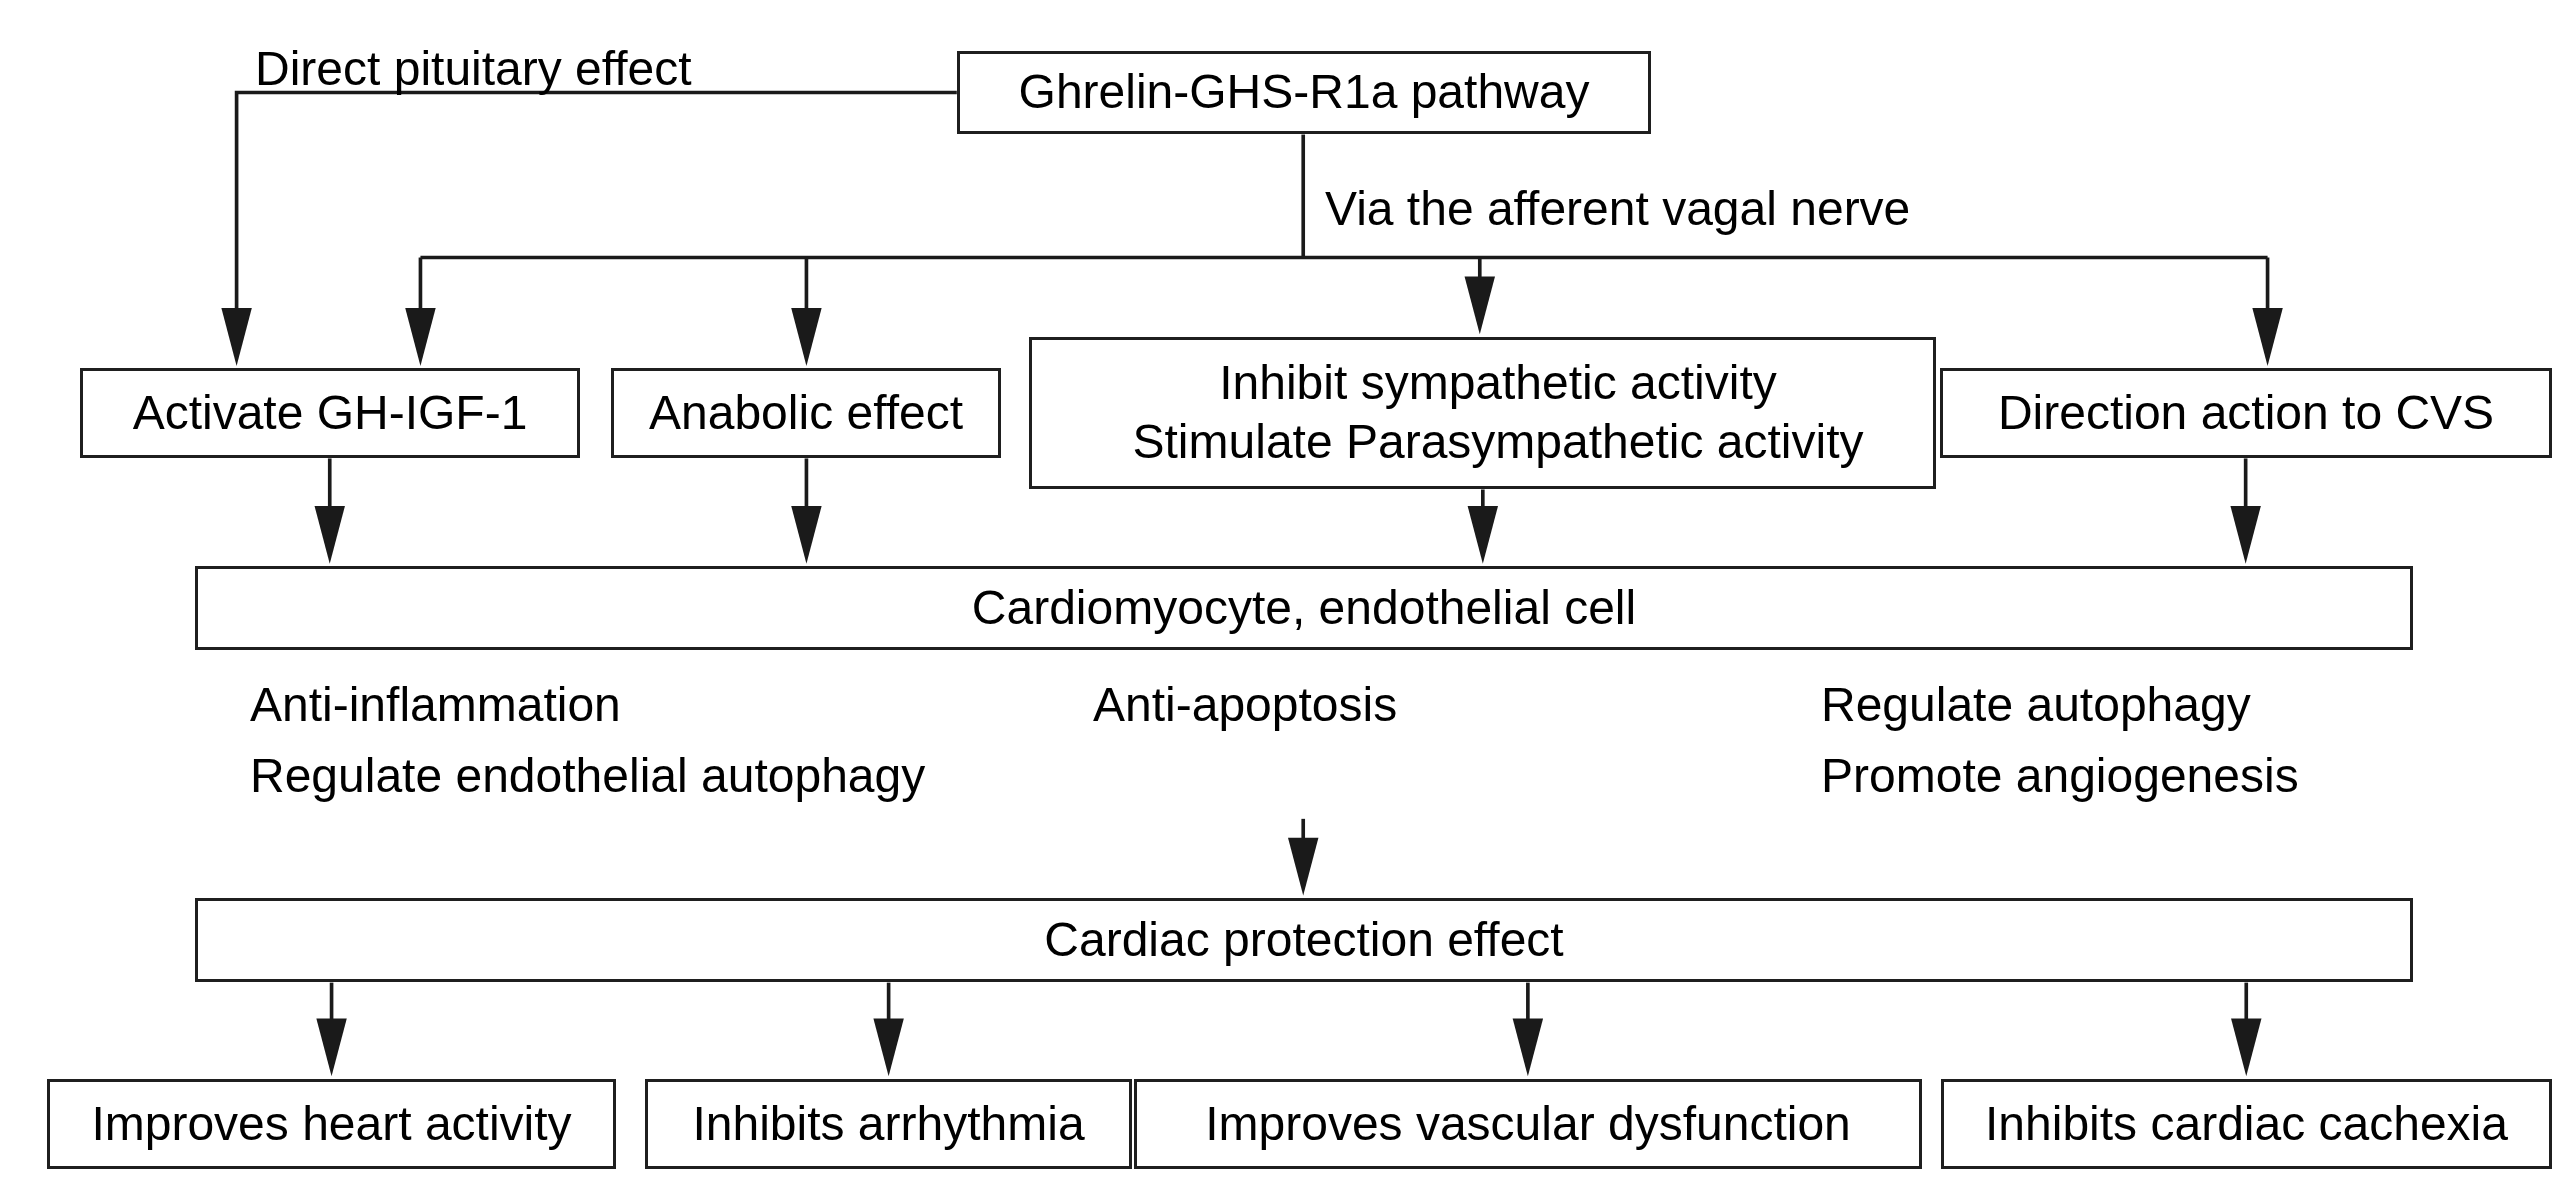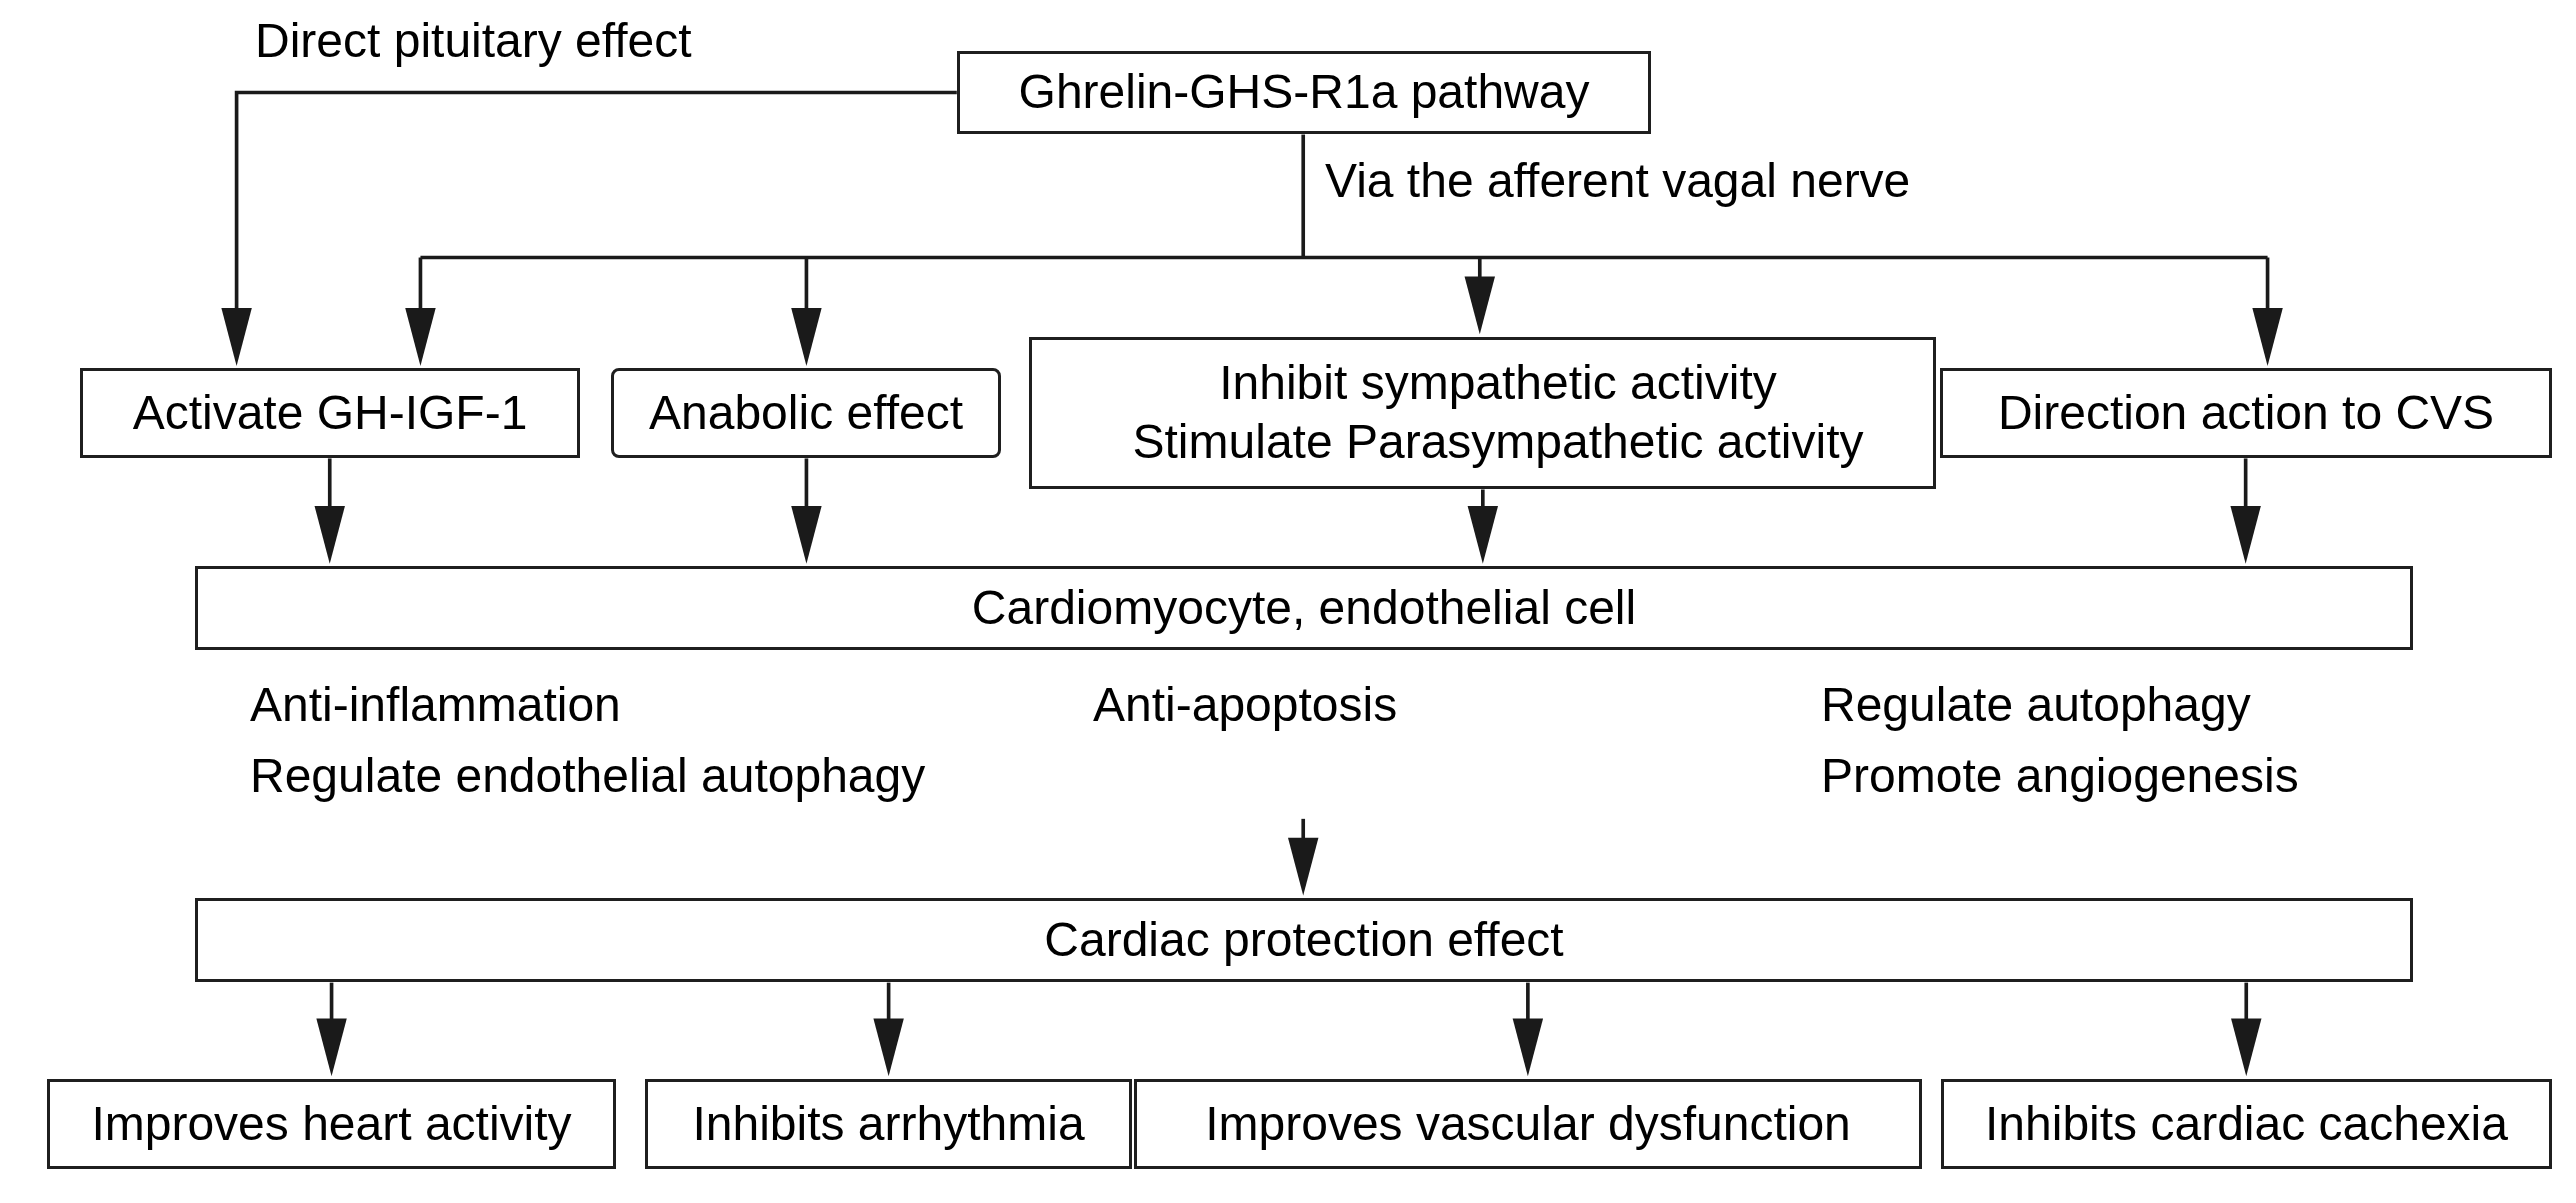--- a/index.html
+++ b/index.html
@@ -36,32 +36,33 @@
     line-height: 1.22;
     white-space: nowrap;
     z-index: 2;
   }
   .floating-label {
     position: absolute;
     font-size: 48px;
     line-height: 1.15;
     white-space: nowrap;
     z-index: 2;
+    margin-top: 28px;
   }
   .effects-col {
     position: absolute;
     font-size: 48px;
     line-height: 71px;
     white-space: nowrap;
     z-index: 2;
   }
   
   #node-root        { left: 957px; top: 51px;   width: 694px; height: 83px; }
   #node-ghigf       { left: 80px;  top: 368px;  width: 500px;  height: 90px; }
-  #node-anabolic    { left: 611px; top: 368px;  width: 390px;  height: 90px; border-radius: 8px; }
+  #node-anabolic    { left: 611px; top: 368px;  width: 390px;  height: 90px; }
   #node-sympathetic { left: 1029px; top: 337px;  width: 907px; height: 152px; padding-left: 31px; }
   #node-cvs         { left: 1940px; top: 368px;  width: 612px; height: 90px; }
   #node-cardiomyocyte { left: 195px; top: 566px; width: 2218px; height: 84px; }
   #node-protection  { left: 195px;  top: 898px; width: 2218px; height: 84px; }
   #node-heart-failure { left: 47px;  top: 1079px; width: 569px;  height: 90px; }
   #node-arrhythmia    { left: 645px; top: 1079px; width: 487px;  height: 90px; }
   #node-vascular      { left: 1134px; top: 1079px; width: 788px; height: 90px; }
   #node-cachexia      { left: 1941px; top: 1079px; width: 611px; height: 90px; }
   
   #label-direct { left: 255px;  top: 13.4px; }

